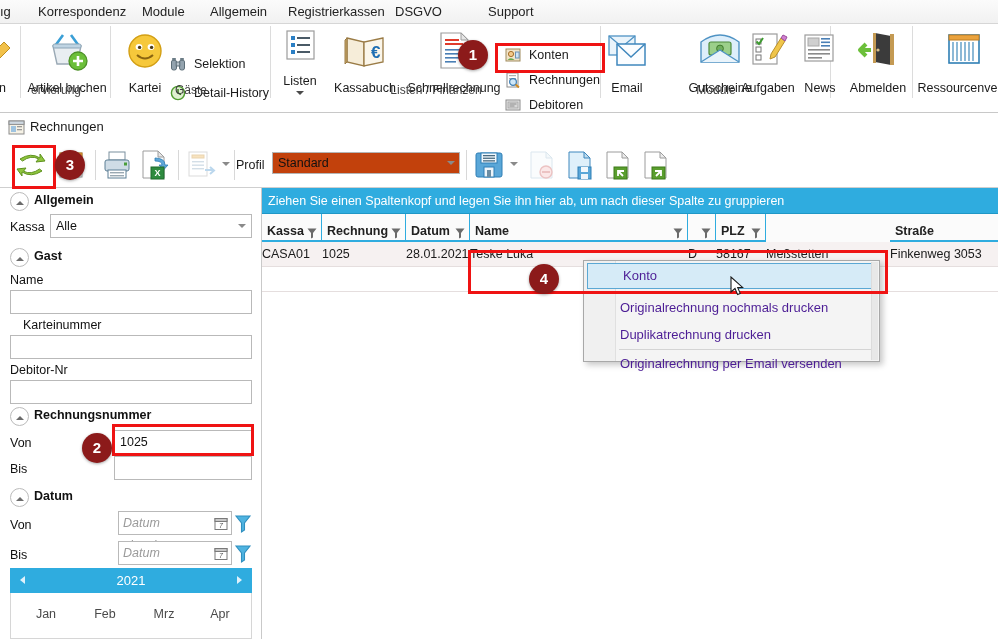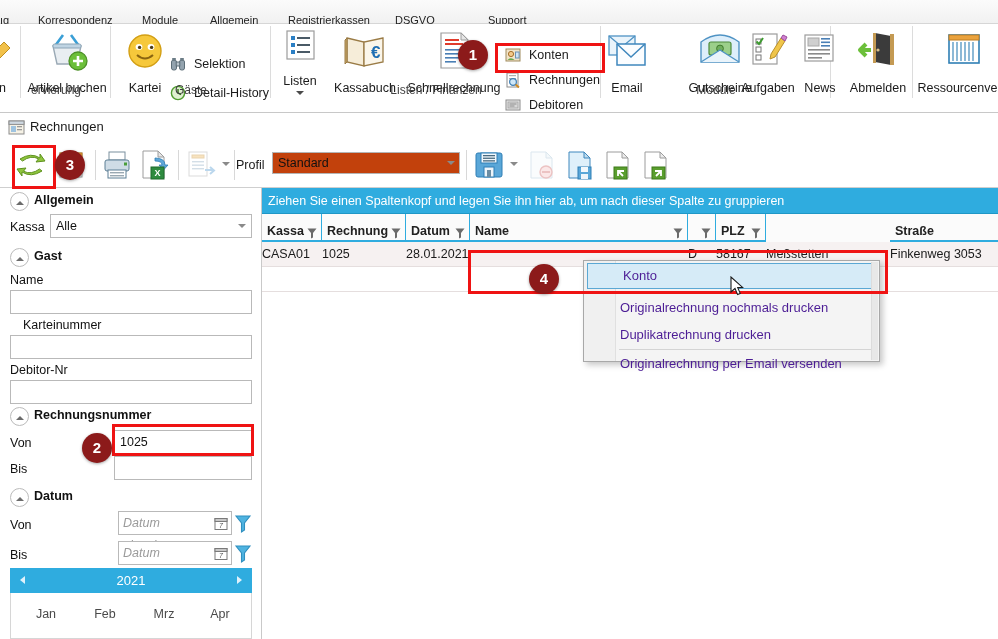--- a/index.html
+++ b/index.html
@@ -12,21 +12,21 @@
     position: relative;
   }
 
   
   .menubar {
     position:absolute; left:0; top:0; width:998px; height:24px;
     background: linear-gradient(to bottom,#fbfbfb,#f1f1f1);
     border-bottom:1px solid #d6d6d6;
   }
   .menubar .mi {
-    position:absolute; top:12px; font-size:11px; color:#222;
+    position:absolute; top:4px; font-size:13px; color:#222;
     white-space:nowrap; line-height:16px;
   }
 
   
   .ribbon {
     position:absolute; left:0; top:24px; width:998px; height:89px;
     background:#ffffff;
     border-bottom:1px solid #c8c8c8;
   }
   .ribbon-inner { position:absolute; left:0; top:0; right:0; bottom:14px; }
@@ -685,20 +685,21 @@
     </div>
     <div class="hcell" style="left:628px;width:108px;border-right:none">
       <span>Straße</span>
     </div>
   </div>
 
   <div class="row" style="top:54px">
     <div class="cell" style="left:0px;width:60px">CASA01</div>
     <div class="cell" style="left:60px;width:84px">1025</div>
     <div class="cell" style="left:144px;width:64px">28.01.2021</div>
+    <div class="cell" style="left:208px;width:218px">Teske Luka</div>
     <div class="cell" style="left:426px;width:28px">D</div>
     <div class="cell" style="left:454px;width:50px">58167</div>
     <div class="cell" style="left:504px;width:124px">Meßstetten</div>
     <div class="cell" style="left:628px;width:108px">Finkenweg 3053</div>
   </div>
   <div class="row alt" style="top:79px"></div>
 </div>
 
 <div class="ctxmenu">
   <div class="gutter"></div>

